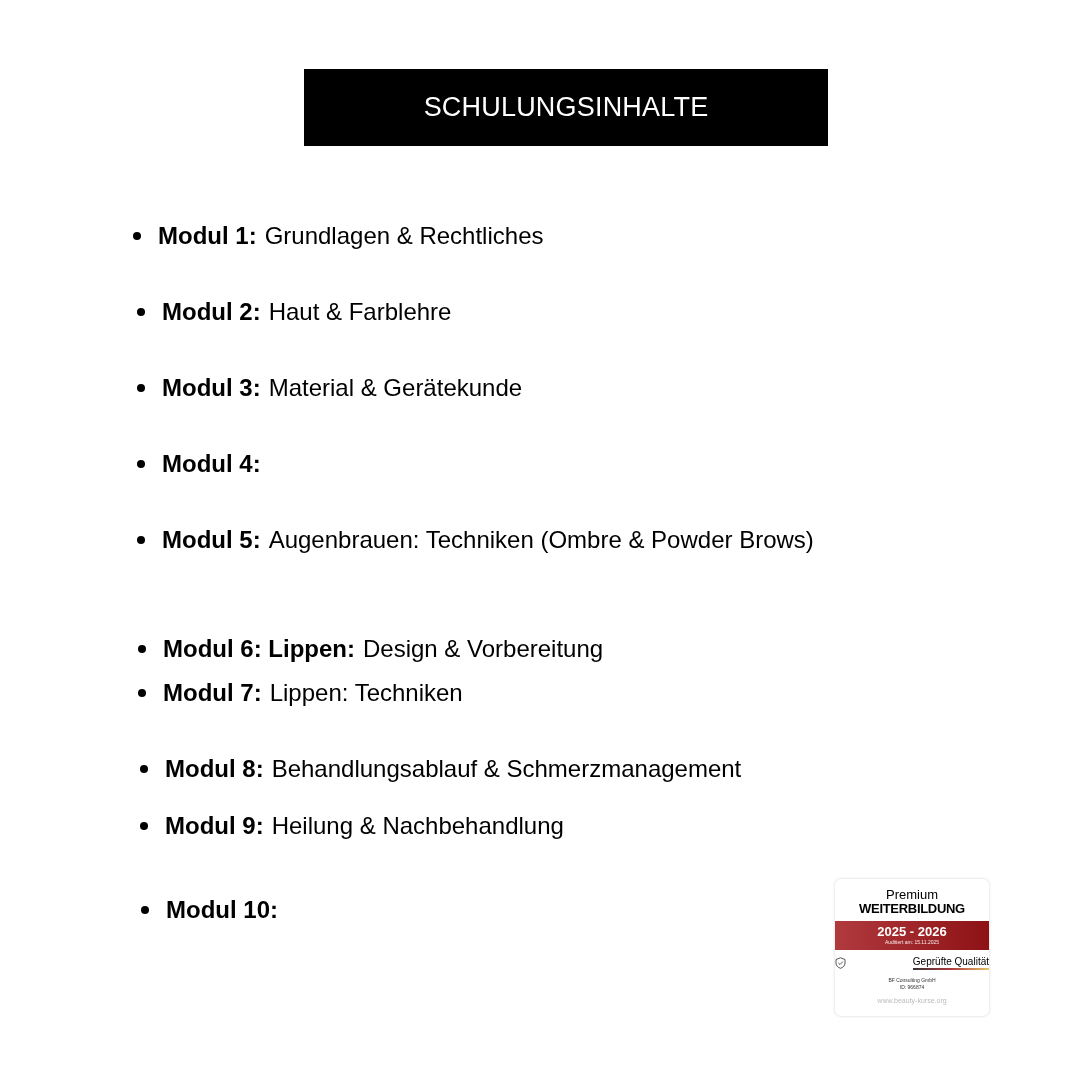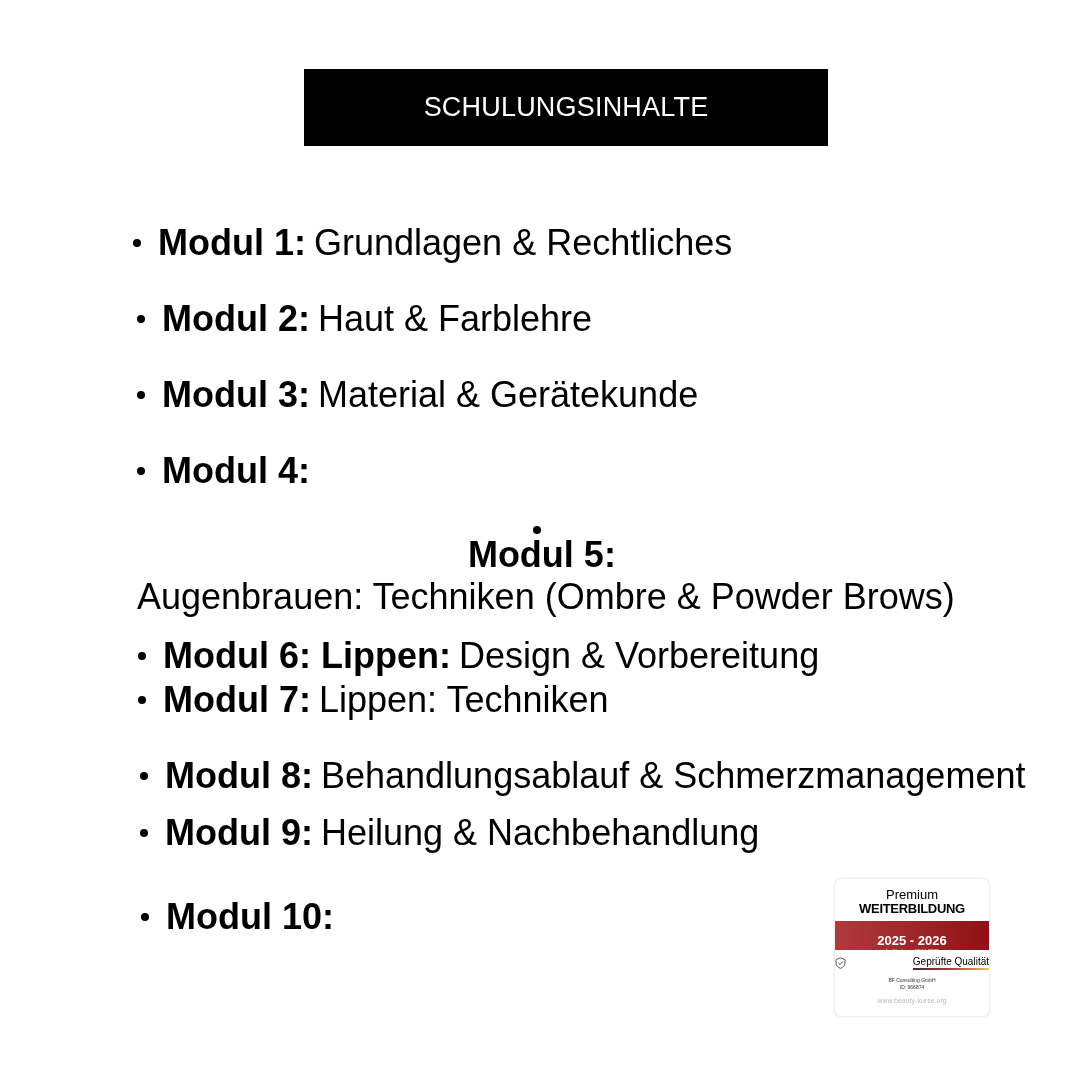--- a/index.html
+++ b/index.html
@@ -6,36 +6,36 @@
   body {
     width: 1080px; height: 1080px; background: #ffffff; position: relative; overflow: hidden;
     font-family: "Liberation Sans", sans-serif; color: #000;
   }
   .title-box {
     position: absolute; left: 304px; top: 69px; width: 524px; height: 77px;
     background: #000; display: flex; align-items: center; justify-content: center;
   }
   .title-text { color: #fff; font-size: 27px; letter-spacing: 0.2px; }
   .item {
-    position: absolute; font-size: 36px; white-space: nowrap; display: flex; align-items: center;
+    position: absolute; font-size: 24px; white-space: nowrap; display: flex; align-items: center;
   }
   .bullet { display: inline-block; width: 8px; height: 8px; border-radius: 50%; background: #000; margin-right: 17px; }
   .item b { font-weight: bold; margin-right: 8px; }
   .badge {
     position: absolute; left: 835px; top: 879px; width: 154px; height: 137px;
     background: #fff; border-radius: 6px; box-shadow: 0 0 3px rgba(0,0,0,0.18);
     text-align: center; overflow: hidden;
   }
   .b-premium { font-size: 13px; margin-top: 9px; line-height: 14px; }
   .b-weiter { font-size: 13px; font-weight: bold; line-height: 14px; letter-spacing: -0.3px; }
   .b-band {
     margin-top: 5px; height: 29px; background: linear-gradient(90deg, #b03a3e, #8e1215);
     color: #fff;
   }
-  .b-years { font-size: 13px; font-weight: bold; padding-top: 12px; line-height: 15px; }
+  .b-years { font-size: 13px; font-weight: bold; padding-top: 3px; line-height: 15px; }
   .b-audit { font-size: 5px; line-height: 7px; opacity: 0.9; }
   .b-quality { display: flex; align-items: center; justify-content: space-between; margin-top: 6px; font-size: 10px; }
   .b-quality svg { margin-right: 7px; }
   .b-qtext { border-bottom: 2px solid; border-image: linear-gradient(90deg, #333, #b03a3e, #e5c96a) 1; padding-bottom: 1px; }
   .b-small { font-size: 5px; line-height: 7px; margin-top: 7px; color: #333; }
   .b-url { font-size: 7px; color: #bbb; margin-top: 6px; }
 </style>
 </head>
 <body>
 
@@ -56,21 +56,21 @@
     </div>
   <div class="item" style="left:137px; top:374px;">
       <span class="bullet"></span>
       <b>Modul 3:</b>
       <span>Material &amp; Gerätekunde</span>
     </div>
   <div class="item" style="left:137px; top:450px;">
       <span class="bullet"></span>
       <b>Modul 4:</b>
     </div>
-  <div class="item" style="left:137px; top:526px;flex-direction:column;">
+  <div class="item" style="left:137px; top:526px;">
       <span class="bullet"></span>
       <b>Modul 5:</b>
       <span>Augenbrauen: Techniken (Ombre &amp; Powder Brows)</span>
     </div>
   <div class="item" style="left:138px; top:635px;">
       <span class="bullet"></span>
       <b>Modul 6: Lippen:</b>
       <span>Design &amp; Vorbereitung</span>
     </div>
   <div class="item" style="left:138px; top:679px;">

